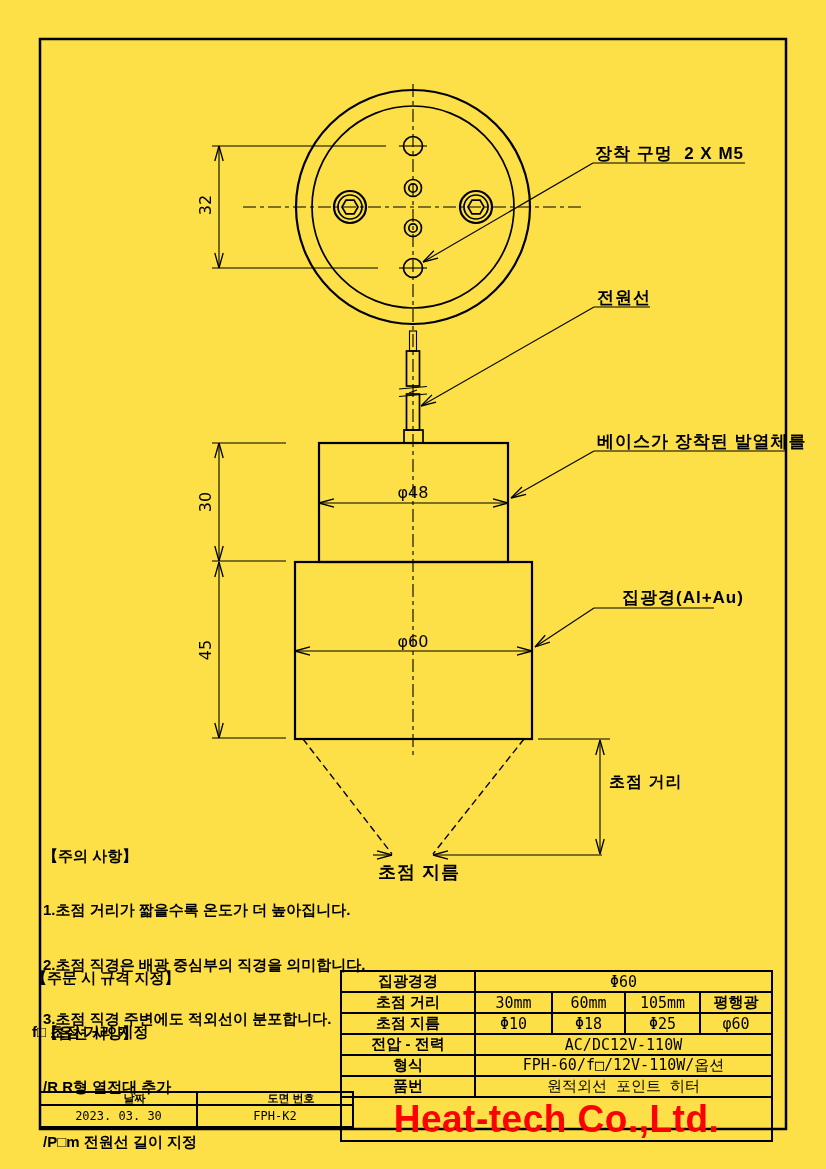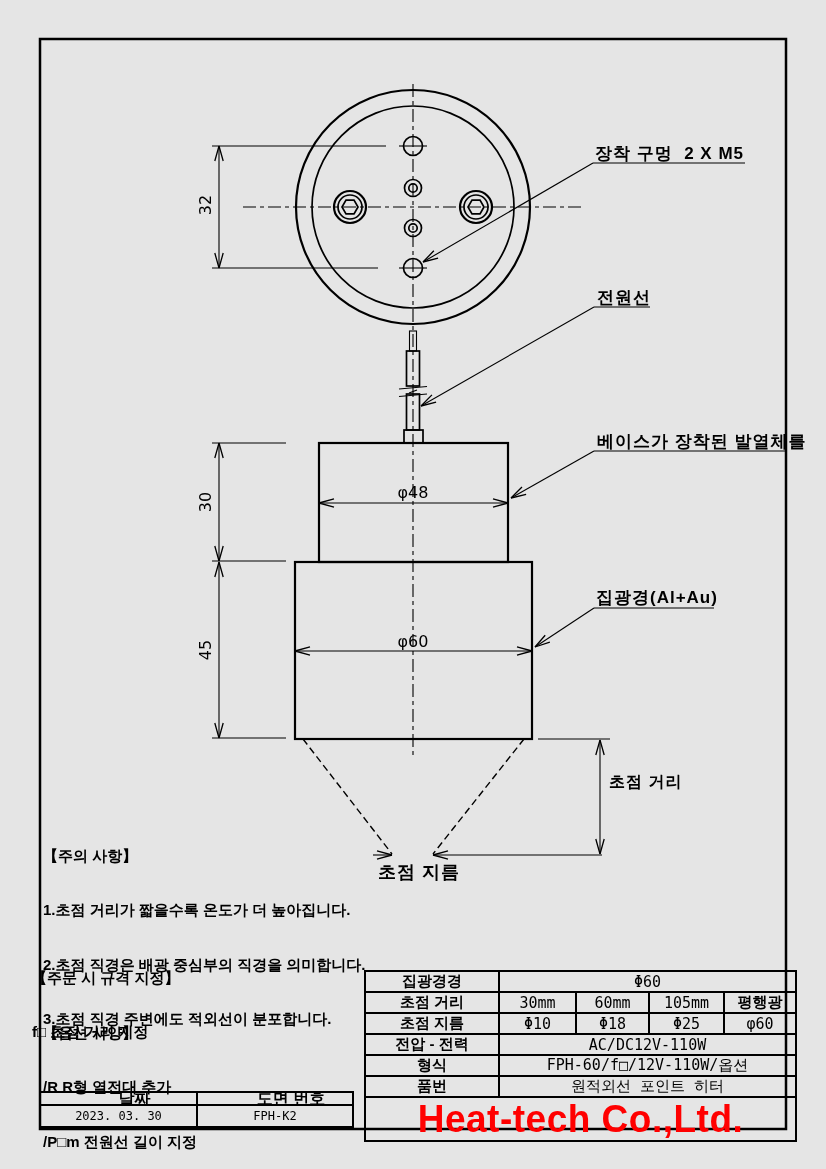--- a/index.html
+++ b/index.html
@@ -1,39 +1,39 @@
 <!DOCTYPE html>
 <html><head>
 <meta charset="utf-8">
 <style>
   html,body{margin:0;padding:0;background:#fff;}
-  .page{position:relative;width:826px;height:1169px;background:#e5e5e5;overflow:hidden;
+  .page{position:relative;width:826px;height:1169px;background:#fde047;overflow:hidden;
         font-family:"Liberation Sans",sans-serif;color:#000;}
   svg{position:absolute;left:0;top:0;}
   .s-main{fill:none;stroke:#000;stroke-width:2.2;}
   .s-med{fill:none;stroke:#000;stroke-width:1.7;}
   .s-thin{fill:none;stroke:#000;stroke-width:1.1;}
   .s-center{fill:none;stroke:#000;stroke-width:1.1;stroke-dasharray:13 4 4 4;}
   .s-dash{fill:none;stroke:#000;stroke-width:1.4;stroke-dasharray:7 4;}
   .lbl{position:absolute;font-weight:bold;font-size:17px;letter-spacing:1px;white-space:pre;}
   .dimtxt{position:absolute;font-family:"DejaVu Sans",sans-serif;font-weight:400;font-size:16px;
           transform:translate(-50%,-50%);white-space:pre;}
   .dimtxt.rot{transform:translate(-50%,-50%) rotate(-90deg);}
   .notes{position:absolute;font-weight:bold;font-size:15px;white-space:pre;}
   .notes div{height:20.4px;line-height:20.4px;}
   table{border-collapse:collapse;position:absolute;table-layout:fixed;}
   td{border:2px solid #000;padding:0;text-align:center;vertical-align:middle;overflow:hidden;}
-  .spec{left:364px;top:970px;width:431px;border-radius:12px;}
+  .spec{left:340px;top:970px;width:431px;border-radius:12px;}
   .spec .lab{font-weight:bold;font-size:15px;font-family:"Liberation Sans",sans-serif;}
   .spec .val{font-family:"DejaVu Sans Mono",monospace;font-size:15px;font-weight:400;}
   .logo-cell{height:39px;}
   .logo-text{font-weight:bold;font-size:37px;letter-spacing:0.5px;
              font-family:"Liberation Sans",sans-serif;display:inline-block;transform:scaleY(1.05);}
   .tblock{left:39px;top:1091px;width:313px;}
-  .tblock .hdr{font-weight:bold;font-size:16px;height:11px;line-height:11px;padding-left:32px;}
+  .tblock .hdr{font-weight:bold;font-size:11px;height:11px;line-height:11px;padding-left:32px;}
   .tblock .val{font-family:"DejaVu Sans Mono",monospace;font-size:12px;height:20px;}
 </style>
 </head>
 <body>
 
 <div class="page">
 
   <svg width="826" height="1169" viewBox="0 0 826 1169">
     <defs>
       <marker id="arr" markerUnits="userSpaceOnUse" markerWidth="20" markerHeight="12" refX="18" refY="6" orient="auto-start-reverse">
@@ -121,21 +121,21 @@
       <line class="s-thin" x1="594" y1="451" x2="786" y2="451"></line>
       <line class="s-thin" x1="594" y1="451" x2="511" y2="498" marker-end="url(#arr)"></line>
       <line class="s-thin" x1="594" y1="608" x2="714" y2="608"></line>
       <line class="s-thin" x1="594" y1="608" x2="535" y2="647" marker-end="url(#arr)"></line>
     </g>
   </svg>
 
   <div class="lbl" style="left:595px;top:142px">장착 구멍  2 X M5</div>
   <div class="lbl" style="left:597px;top:286px">전원선</div>
   <div class="lbl" style="left:597px;top:430px">베이스가 장착된 발열체를</div>
-  <div class="lbl" style="left:596px;top:586px">집광경(Al+Au)</div>
+  <div class="lbl" style="left:622px;top:586px">집광경(Al+Au)</div>
   <div class="lbl" style="left:609px;top:772px;font-size:16px">초점 거리</div>
   <div class="lbl" style="left:378px;top:860px;font-size:18px">초점 지름</div>
 
   <div class="dimtxt rot" style="left:205px;top:205px">32</div>
   <div class="dimtxt rot" style="left:205px;top:502px">30</div>
   <div class="dimtxt rot" style="left:205px;top:650px">45</div>
   <div class="dimtxt" style="left:413px;top:492px">φ48</div>
   <div class="dimtxt" style="left:413px;top:641px">φ60</div>
 
   <div class="notes" style="left:43px;top:812px">

